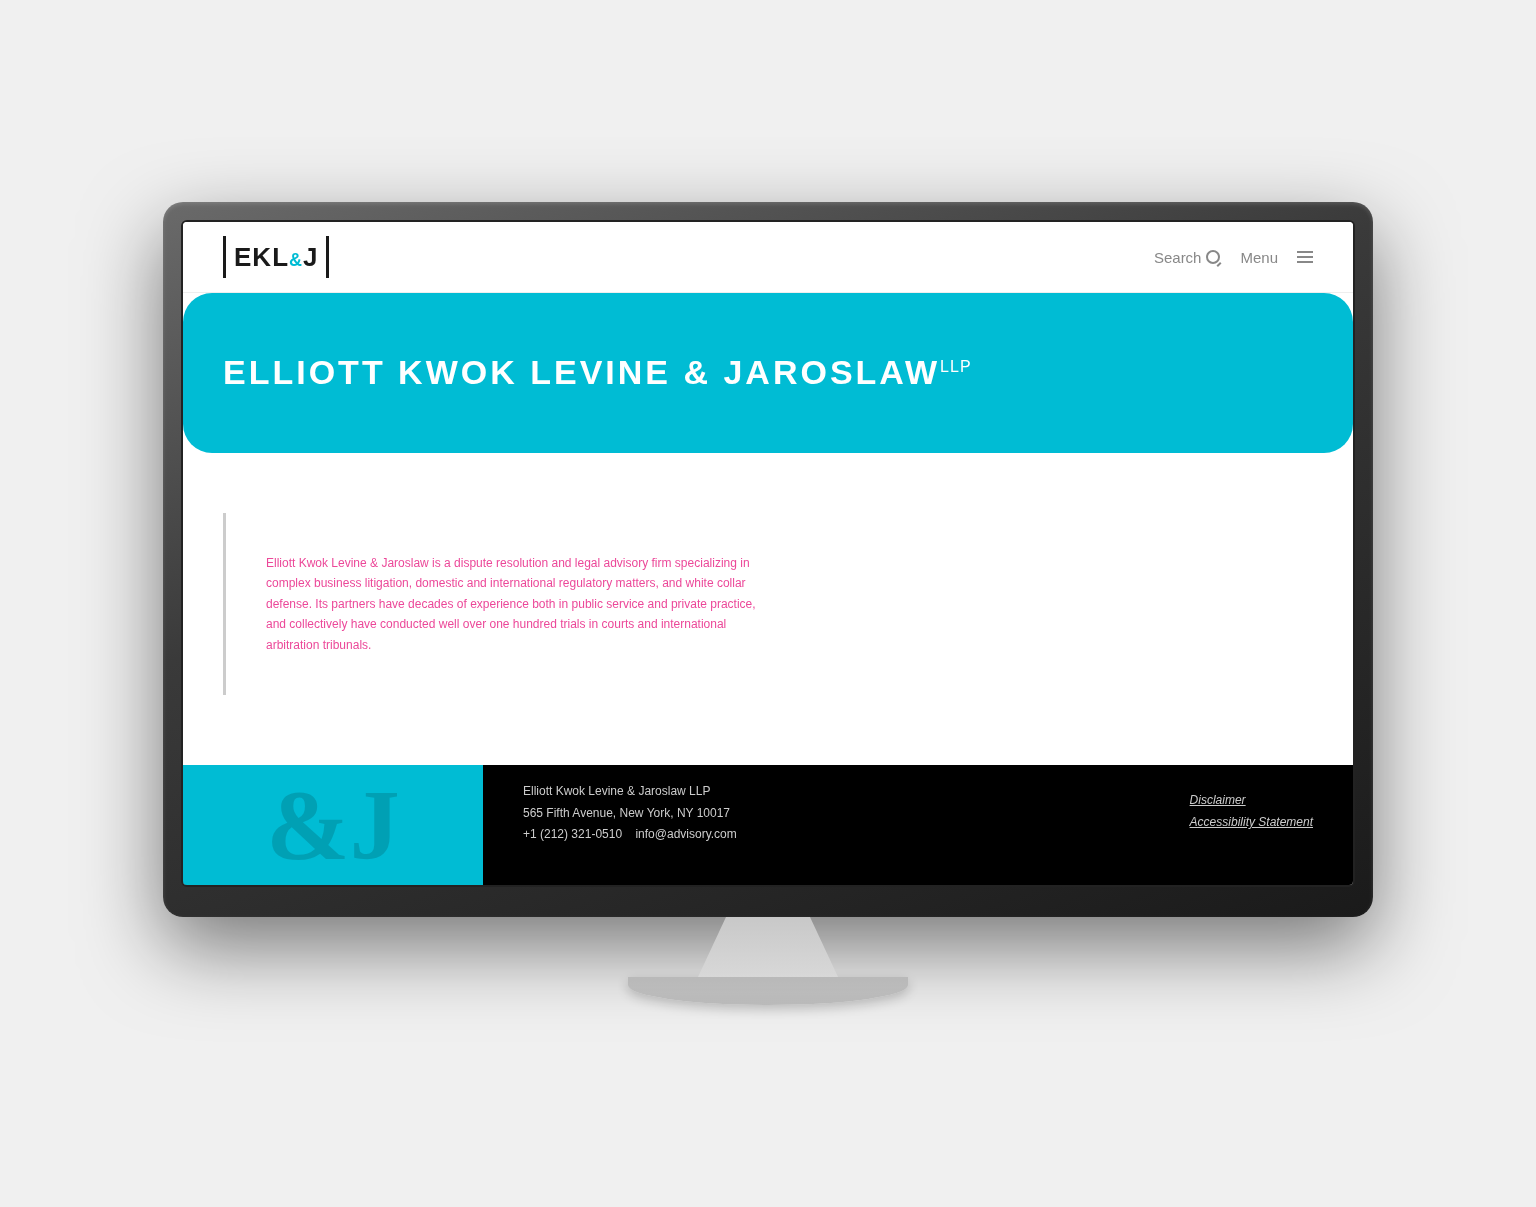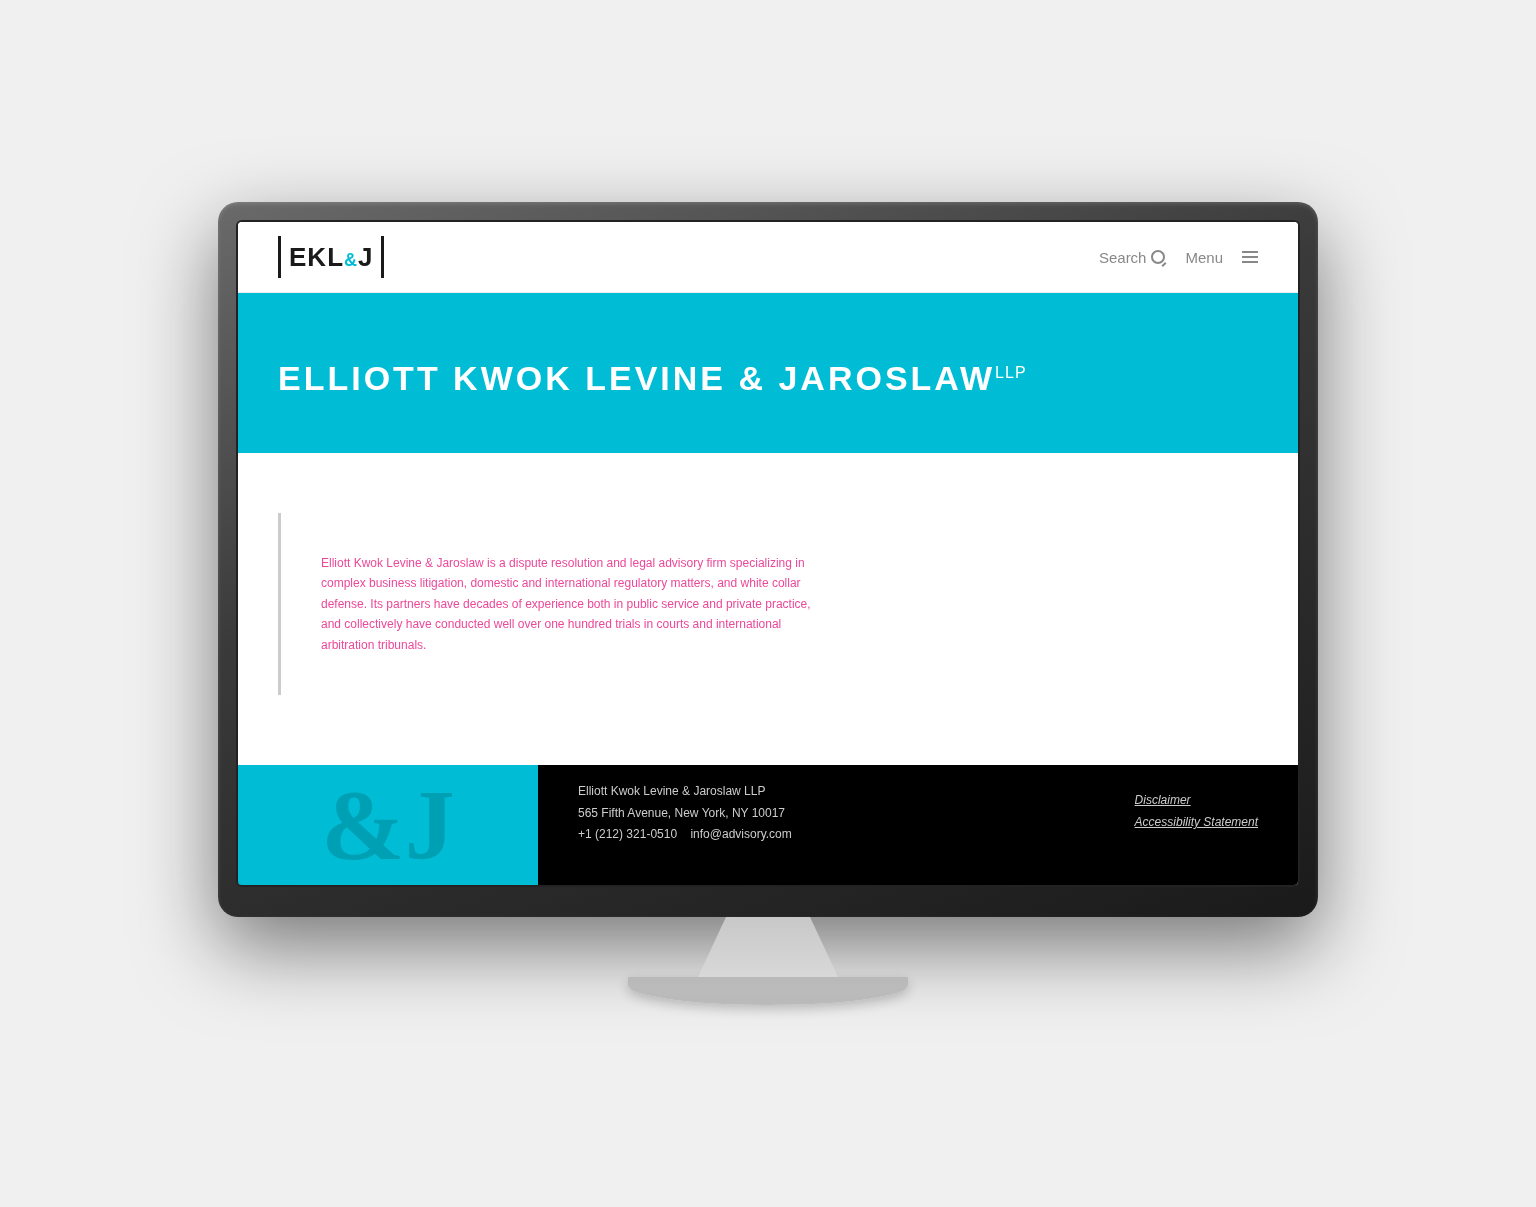--- a/index.html
+++ b/index.html
@@ -6,21 +6,21 @@
     body {
       background: #f0f0f0;
       display: flex;
       justify-content: center;
       align-items: center;
       min-height: 100vh;
       font-family: Arial, sans-serif;
     }
 
     .scene {
-      width: 1100px;
+      width: 1210px;
       position: relative;
     }
 
     
     .monitor-outer {
       background: linear-gradient(160deg, #6a6a6a 0%, #3a3a3a 40%, #1a1a1a 100%);
       border-radius: 20px;
       padding: 18px 18px 30px 18px;
       box-shadow: 0 30px 80px rgba(0,0,0,0.5), inset 0 2px 4px rgba(255,255,255,0.15);
       position: relative;
@@ -120,21 +120,22 @@
       cursor: pointer;
       color: #888;
     }
 
     
     .hero-section {
       background: #00bcd4;
       padding: 60px 40px 50px 40px;
       min-height: 160px;
       display: flex;
-      align-items: center;
+      align-items: flex-start;
+      border-radius: 29px;
     }
 
     .hero-title {
       color: #fff;
       font-size: 34px;
       font-weight: 700;
       letter-spacing: 3px;
       text-transform: uppercase;
     }
 

